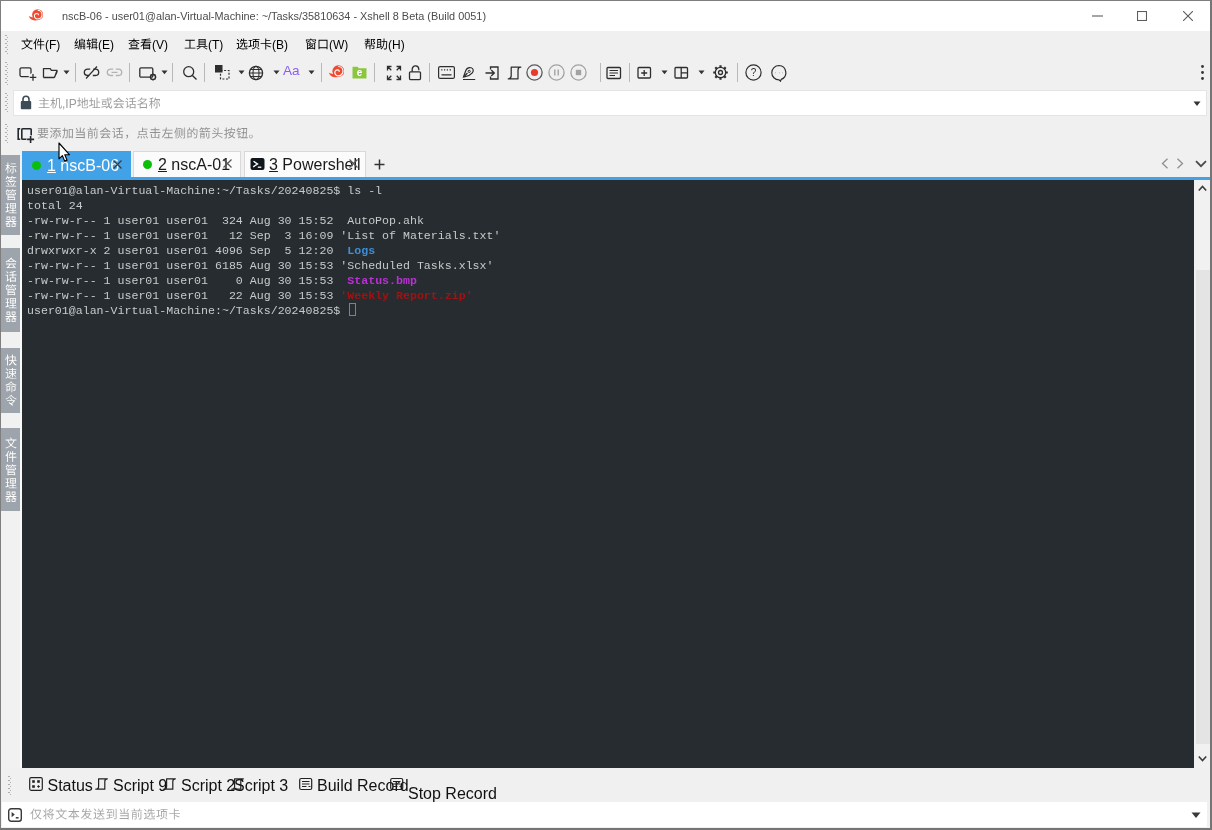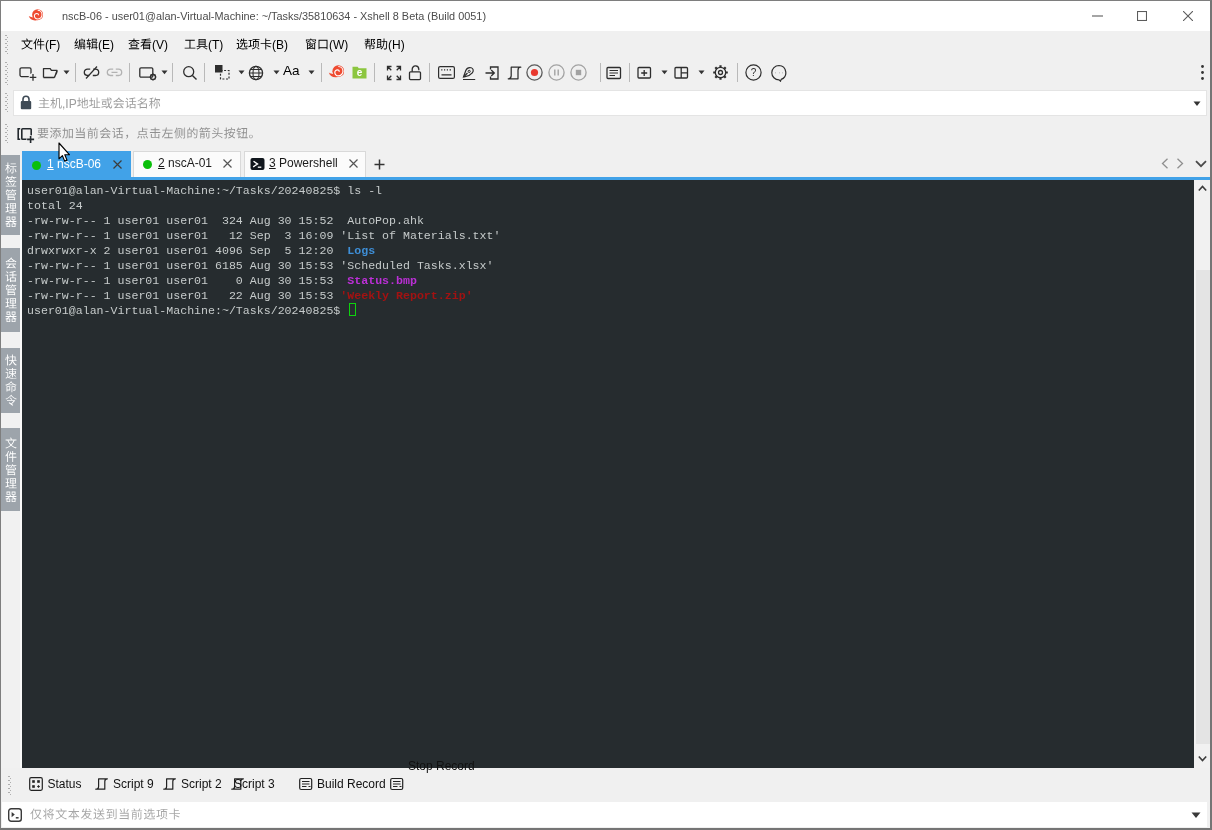--- a/index.html
+++ b/index.html
@@ -1,20 +1,20 @@
 <!DOCTYPE html>
 <html><head><meta charset="utf-8"><style>
 *{margin:0;padding:0;box-sizing:border-box}
 html,body{width:1212px;height:830px;overflow:hidden}
 body{position:relative;font-family:"Liberation Sans",sans-serif;background:#f0f0f0}
 .abs{position:absolute}
 .grip{position:absolute;width:3px;background-image:repeating-linear-gradient(180deg,#aeaeae 0 1px,#aeaeae 1.5px,transparent 1.5px,transparent 4px);background-size:1.5px 4px;background-repeat:repeat-y;background-position:0 0}
 .grip:after{content:"";position:absolute;left:1.8px;top:2px;bottom:-2px;width:1.5px;background-image:inherit}
 .vsep{position:absolute;width:1px;background:#b9b9b9}
-.lbl{position:absolute;font-size:12px;color:#000;white-space:pre}
+.lbl{position:absolute;font-size:16px;color:#000;white-space:pre}
 .mono{font-family:"Liberation Mono",monospace;white-space:pre}
 </style></head><body>
 
 <svg width="0" height="0" style="position:absolute">
     <defs>
       <path id="u6587" d="M423 57C453 106 485 173 497 214L580 187C566 146 531 81 501 33ZM50 216L50 290L206 290C265 442 344 573 447 680C337 772 202 840 36 887C51 905 75 940 83 958C250 904 389 832 502 734C615 834 751 908 915 953C928 932 950 900 967 884C807 844 671 773 560 679C661 576 738 448 796 290L954 290L954 216ZM504 627C410 532 336 418 284 290L711 290C661 425 592 536 504 627Z"></path>
       <path id="u4EF6" d="M317 539L317 612L604 612L604 960L679 960L679 612L953 612L953 539L679 539L679 318L909 318L909 245L679 245L679 52L604 52L604 245L470 245C483 200 494 152 504 105L432 90C409 221 367 350 309 433C327 442 359 460 373 471C400 429 425 376 446 318L604 318L604 539ZM268 44C214 195 126 345 32 443C45 460 67 499 75 517C107 483 137 443 167 400L167 958L239 958L239 283C277 213 311 139 339 65Z"></path>
       <path id="u7F16" d="M40 826L58 895C140 862 245 819 346 777L332 717C223 759 114 801 40 826ZM61 457C75 450 98 445 205 430C167 494 132 545 116 564C87 602 66 628 45 632C53 650 64 684 68 698C87 686 118 676 339 625C336 609 333 582 334 563L167 598C238 506 307 394 364 283L303 248C286 287 265 326 245 363L133 375C190 287 246 174 287 65L215 40C179 161 112 293 91 326C71 360 55 384 38 389C46 407 57 442 61 457ZM624 530L624 678L541 678L541 530ZM675 530L746 530L746 678L675 678ZM481 468L481 952L541 952L541 737L624 737L624 927L675 927L675 737L746 737L746 926L797 926L797 737L871 737L871 887C871 894 868 896 861 897C854 897 836 897 814 896C822 912 829 936 831 953C867 953 890 951 908 942C926 932 930 915 930 888L930 467L871 468ZM797 530L871 530L871 678L797 678ZM605 54C621 82 637 118 648 148L414 148L414 365C414 519 405 741 314 901C329 908 360 930 372 943C465 781 482 545 483 382L920 382L920 148L729 148C717 115 697 69 675 34ZM483 212L850 212L850 319L483 319Z"></path>
       <path id="u8F91" d="M551 129L819 129L819 230L551 230ZM482 72L482 286L892 286L892 72ZM81 548C89 540 119 534 153 534L244 534L244 678L40 713L56 786L244 748L244 956L313 956L313 734L427 711L423 646L313 666L313 534L405 534L405 466L313 466L313 312L244 312L244 466L148 466C176 397 204 315 228 230L412 230L412 158L247 158C255 124 263 89 269 55L196 40C191 79 183 119 174 158L47 158L47 230L157 230C136 310 115 376 105 401C88 445 75 477 58 482C66 500 77 534 81 548ZM815 408L815 494L560 494L560 408ZM400 804L412 872L815 840L815 960L885 960L885 834L959 828L960 765L885 770L885 408L953 408L953 345L423 345L423 408L491 408L491 798ZM815 551L815 638L560 638L560 551ZM815 695L815 775L560 794L560 695Z"></path>
       <path id="u67E5" d="M295 662L700 662L700 746L295 746ZM295 528L700 528L700 610L295 610ZM221 474L221 800L778 800L778 474ZM74 860L74 928L930 928L930 860ZM460 40L460 167L57 167L57 233L379 233C293 328 159 414 36 456C52 470 74 498 85 516C221 462 369 357 460 238L460 443L534 443L534 237C626 353 776 457 914 508C925 489 947 460 964 446C838 407 702 324 615 233L944 233L944 167L534 167L534 40Z"></path>
@@ -166,21 +166,21 @@
     <path d="M0.5 0.5 L6.5 0.5 L3.5 4.2 Z" fill="#333"></path>
   </svg>
 <svg class="abs" style="left:248px;top:64.5px;" width="16" height="16" viewBox="0 0 16 16" fill="none" stroke="none">
     <circle cx="8" cy="8" r="6.6" stroke="#2e2e2e" stroke-width="1.3"></circle>
     <ellipse cx="8" cy="8" rx="3" ry="6.6" stroke="#2e2e2e" stroke-width="1.1"></ellipse>
     <path d="M1.4 8 H14.6 M2.3 4.5 H13.7 M2.3 11.5 H13.7" stroke="#2e2e2e" stroke-width="1.1"></path>
   </svg>
 <svg class="abs" style="left:272.5px;top:69.5px;" width="7" height="5" viewBox="0 0 7 5" fill="none" stroke="none">
     <path d="M0.5 0.5 L6.5 0.5 L3.5 4.2 Z" fill="#333"></path>
   </svg>
-<div class="lbl" style="left:283px;top:63px;font-size:13.5px;color:#000000">Aa</div>
+<div class="lbl" style="left:283px;top:63px;font-size:13.5px;color:#8b5cf6">Aa</div>
 <svg class="abs" style="left:308px;top:69.5px;" width="7" height="5" viewBox="0 0 7 5" fill="none" stroke="none">
     <path d="M0.5 0.5 L6.5 0.5 L3.5 4.2 Z" fill="#333"></path>
   </svg>
 <div class="vsep" style="left:321px;top:63px;height:19px"></div>
 <svg class="abs" style="left:328px;top:64px;" width="16" height="15" viewBox="0 0 16 15" fill="none" stroke="none">
     <circle cx="10.3" cy="7.2" r="5.9" fill="#ee4b31"></circle>
     <path d="M0.8 8.6 C1.6 11.6 4.6 13.6 8.1 13.3 C9.6 13.2 10.8 12.7 11.8 11.9 L9.6 9.2 C7 10.6 3.4 10.3 0.8 8.6 Z" fill="#ee4b31"></path>
     <path d="M10.3 2.5 A4.7 4.7 0 0 1 15 7.2 A4.7 4.7 0 0 1 10.3 11.9 A3.5 3.5 0 0 1 6.8 8.4 A2.6 2.6 0 0 1 9.4 5.8 A1.9 1.9 0 0 1 11.3 7.7" stroke="#fff" stroke-width="1.2" fill="none"></path>
   </svg>
 <svg class="abs" style="left:352px;top:65px;" width="15" height="14" viewBox="0 0 15 14" fill="none" stroke="none">
@@ -415,21 +415,21 @@
 <div class="lbl" style="left:234px;top:776.5px;color:#111">Script 3</div>
 <svg class="abs" style="left:299px;top:777px;" width="14" height="14" viewBox="0 0 14 14" fill="none" stroke="none">
     <rect x="0.7" y="1.5" width="12" height="11" rx="1.5" stroke="#222" stroke-width="1.2"></rect>
     <path d="M3 4.5 H10.5 M3 7 H10.5 M3 9.5 H7.5 M9.5 9.5 h2" stroke="#222" stroke-width="1.1"></path>
   </svg>
 <div class="lbl" style="left:317px;top:776.5px;color:#111">Build Record</div>
 <svg class="abs" style="left:390px;top:777px;" width="14" height="14" viewBox="0 0 14 14" fill="none" stroke="none">
     <rect x="0.7" y="1.5" width="12" height="11" rx="1.5" stroke="#222" stroke-width="1.2"></rect>
     <path d="M3 4.5 H10.5 M3 7 H10.5 M3 9.5 H7.5 M9.5 9.5 h2" stroke="#222" stroke-width="1.1"></path>
   </svg>
-<div class="lbl" style="left:408px;top:759px;color:#111">Stop Record</div>
+<div class="lbl" style="left:408px;top:785px;color:#111">Stop Record</div>
 <div class="abs" style="left:2px;top:802px;width:1205px;height:25px;background:#fff"></div>
 <svg class="abs" style="left:8px;top:807.5px;" width="14" height="14" viewBox="0 0 14 14" fill="none" stroke="none">
     <rect x="0.7" y="0.7" width="12.6" height="12.6" rx="2.5" stroke="#3a3a3a" stroke-width="1.4"></rect>
     <path d="M3.6 4 L6.8 6.6 L3.6 9.2 Z" fill="#3a3a3a"></path>
     <path d="M7.8 9.8 H10.6" stroke="#3a3a3a" stroke-width="1.5"></path>
   </svg>
 <svg class="" style="position:absolute;left:29.5px;top:808.0px;overflow:visible" width="153" height="15" fill="#a6a6a6" font-family="Liberation Sans, sans-serif">
     <use href="#u4EC5" transform="translate(0.0 0) scale(0.01200)"></use>
     <use href="#u5C06" transform="translate(12.6 0) scale(0.01200)"></use>
     <use href="#u6587" transform="translate(25.2 0) scale(0.01200)"></use>

